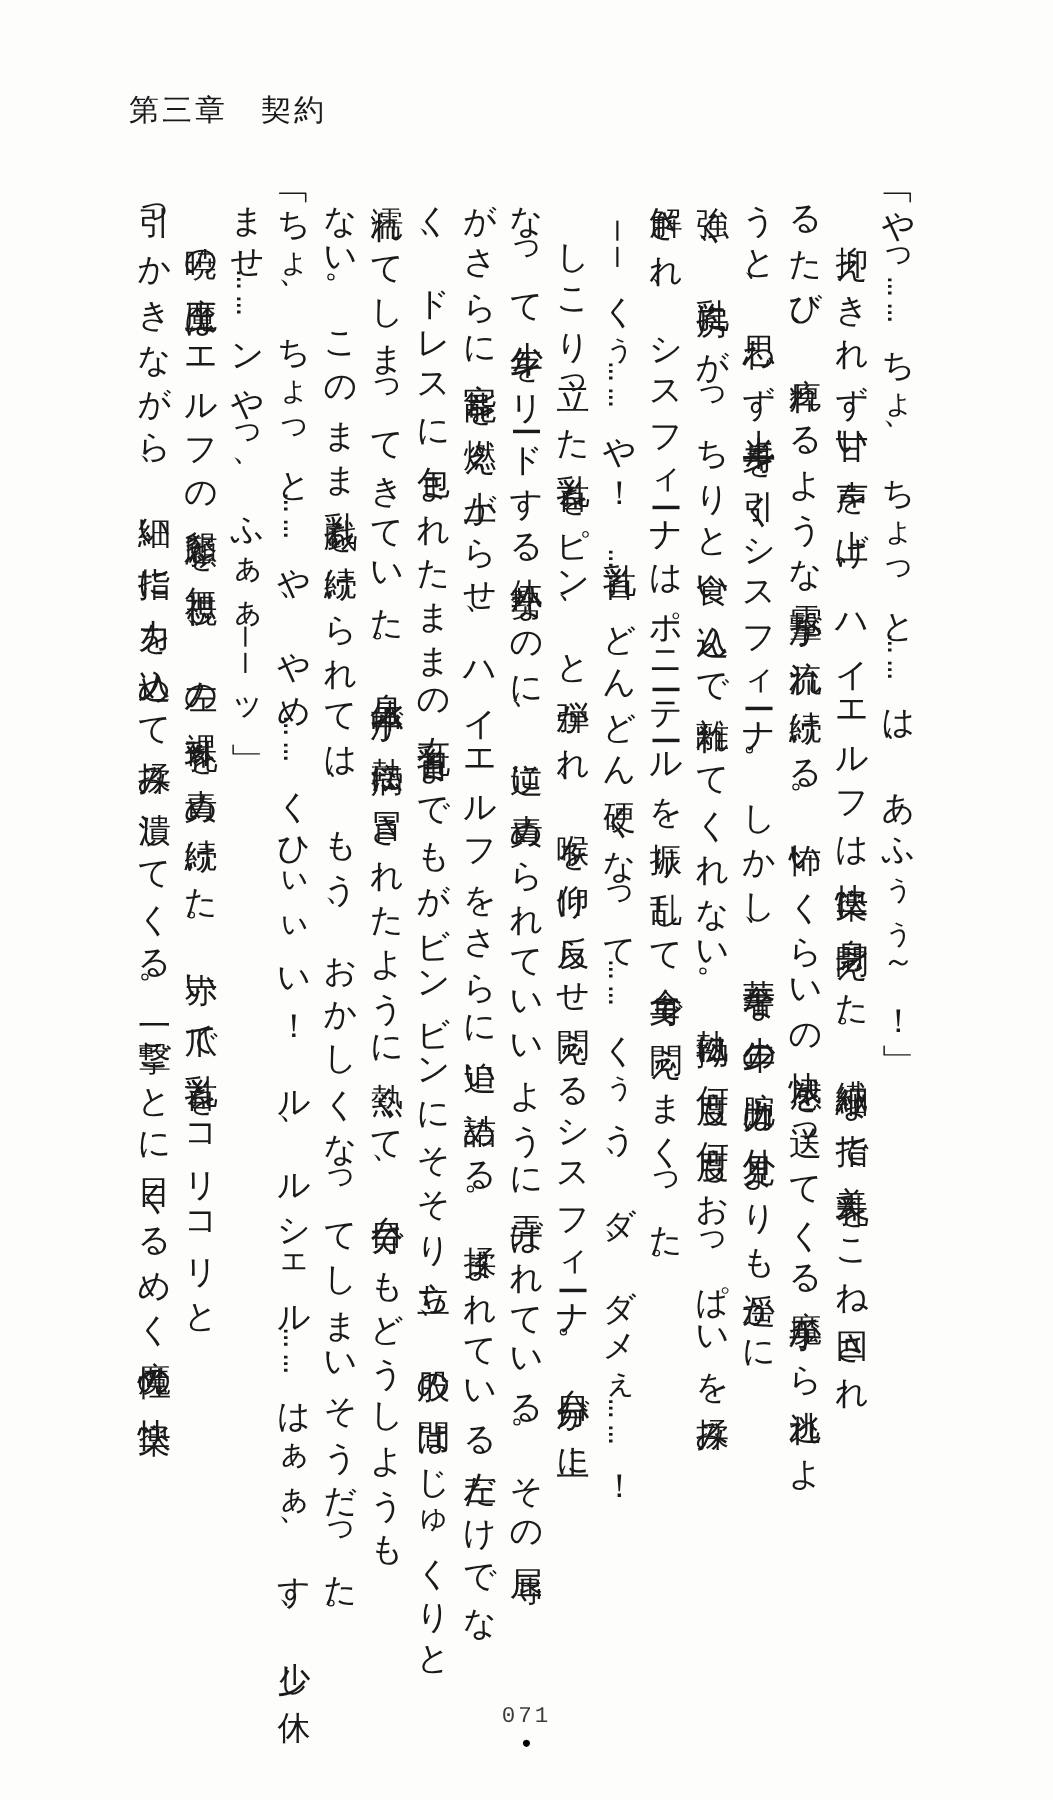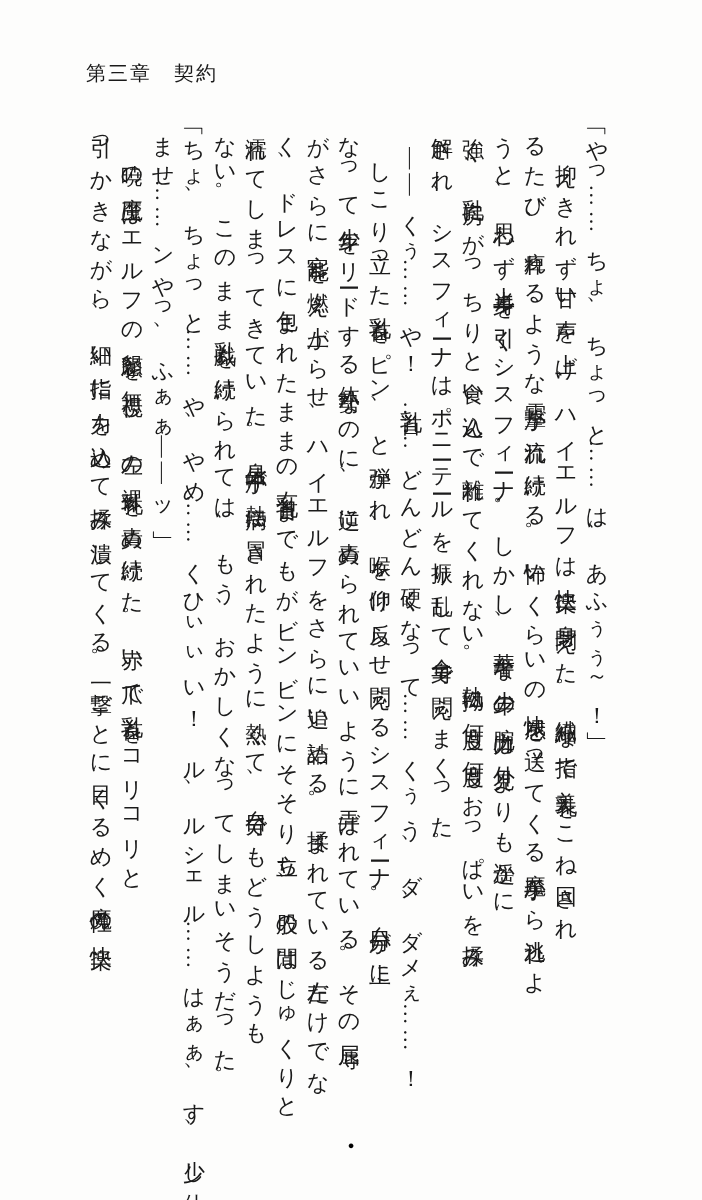--- a/index.html
+++ b/index.html
@@ -7,21 +7,21 @@
     padding: 0;
     background: #e8e8e8;
   }
   .page {
     position: relative;
     width: 702px;
     height: 1200px;
     margin: 0 auto;
     background: #fdfdfc;
     color: #1a1a1a;
-    font-family: Liberation Serif, serif;
+    font-family: Liberation Mono, monospace;
     overflow: hidden;
   }
   .chapter-header {
     position: absolute;
     top: 60px;
     left: 86px;
     font-size: 20px;
     letter-spacing: 2px;
     white-space: pre;
   }
@@ -85,18 +85,19 @@
     <p class="text-column">く、ドレスに包まれたままの右乳首までもがビンビンにそそり立ち、股の間はじゅくりと</p>
     <p class="text-column">濡れてしまってきていた。身体中が熱病に冒されたように熱くて、自分でもどうしようも</p>
     <p class="text-column">ない。このまま乳戯を続けられては、もう、おかしくなってしまいそうだった。</p>
     <p class="text-column">「ちょ、ちょっと……や、やめ……くひぃぃい！　ル、ルシェル……はぁぁ、す、少し休</p>
     <p class="text-column">ませ……ンやっ、ふぁぁ——ッ」</p>
     <p class="text-column">　暁の魔王はエルフの懇願を無視し、左の裸乳を責め続けた。赤い爪で乳首をコリコリと</p>
     <p class="text-column">引っかきながら、細い指に力を込めて揉み潰してくる。一撃ごとに目くるめく魔性の快楽</p>
   </div>
 
   <div class="page-footer">
+    <div class="page-number">071</div>
     <div class="binding-mark">
       <span>●</span>
     </div>
   </div>
 
 </div>
 
 </body></html>

